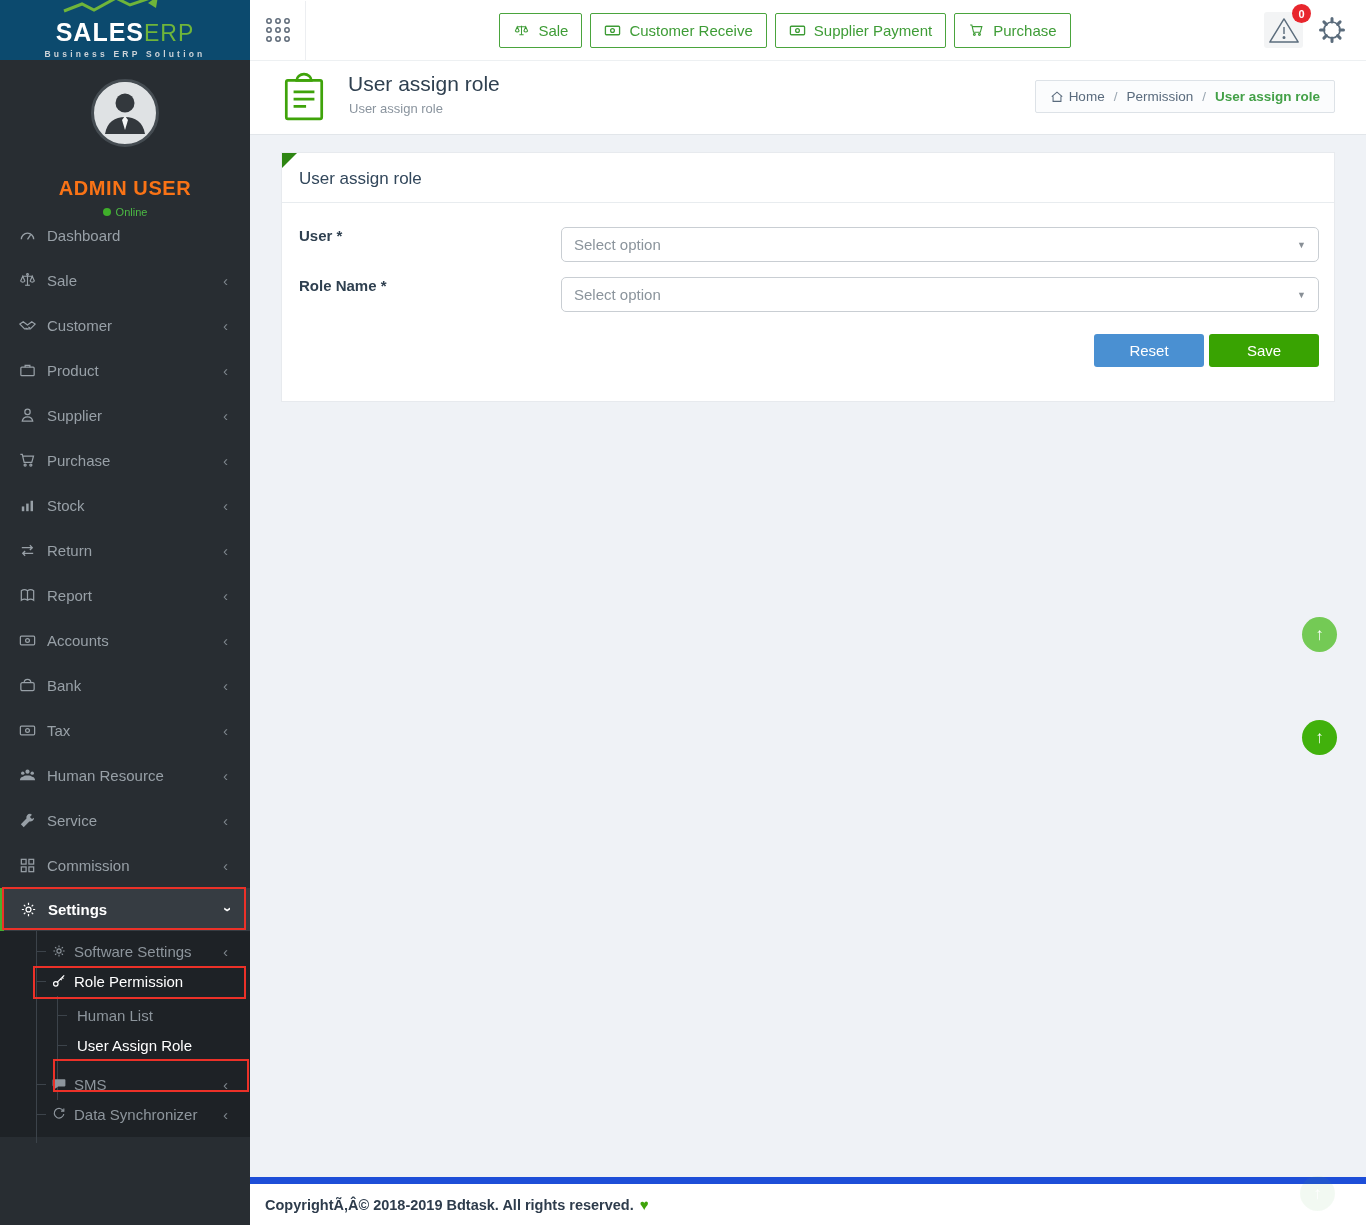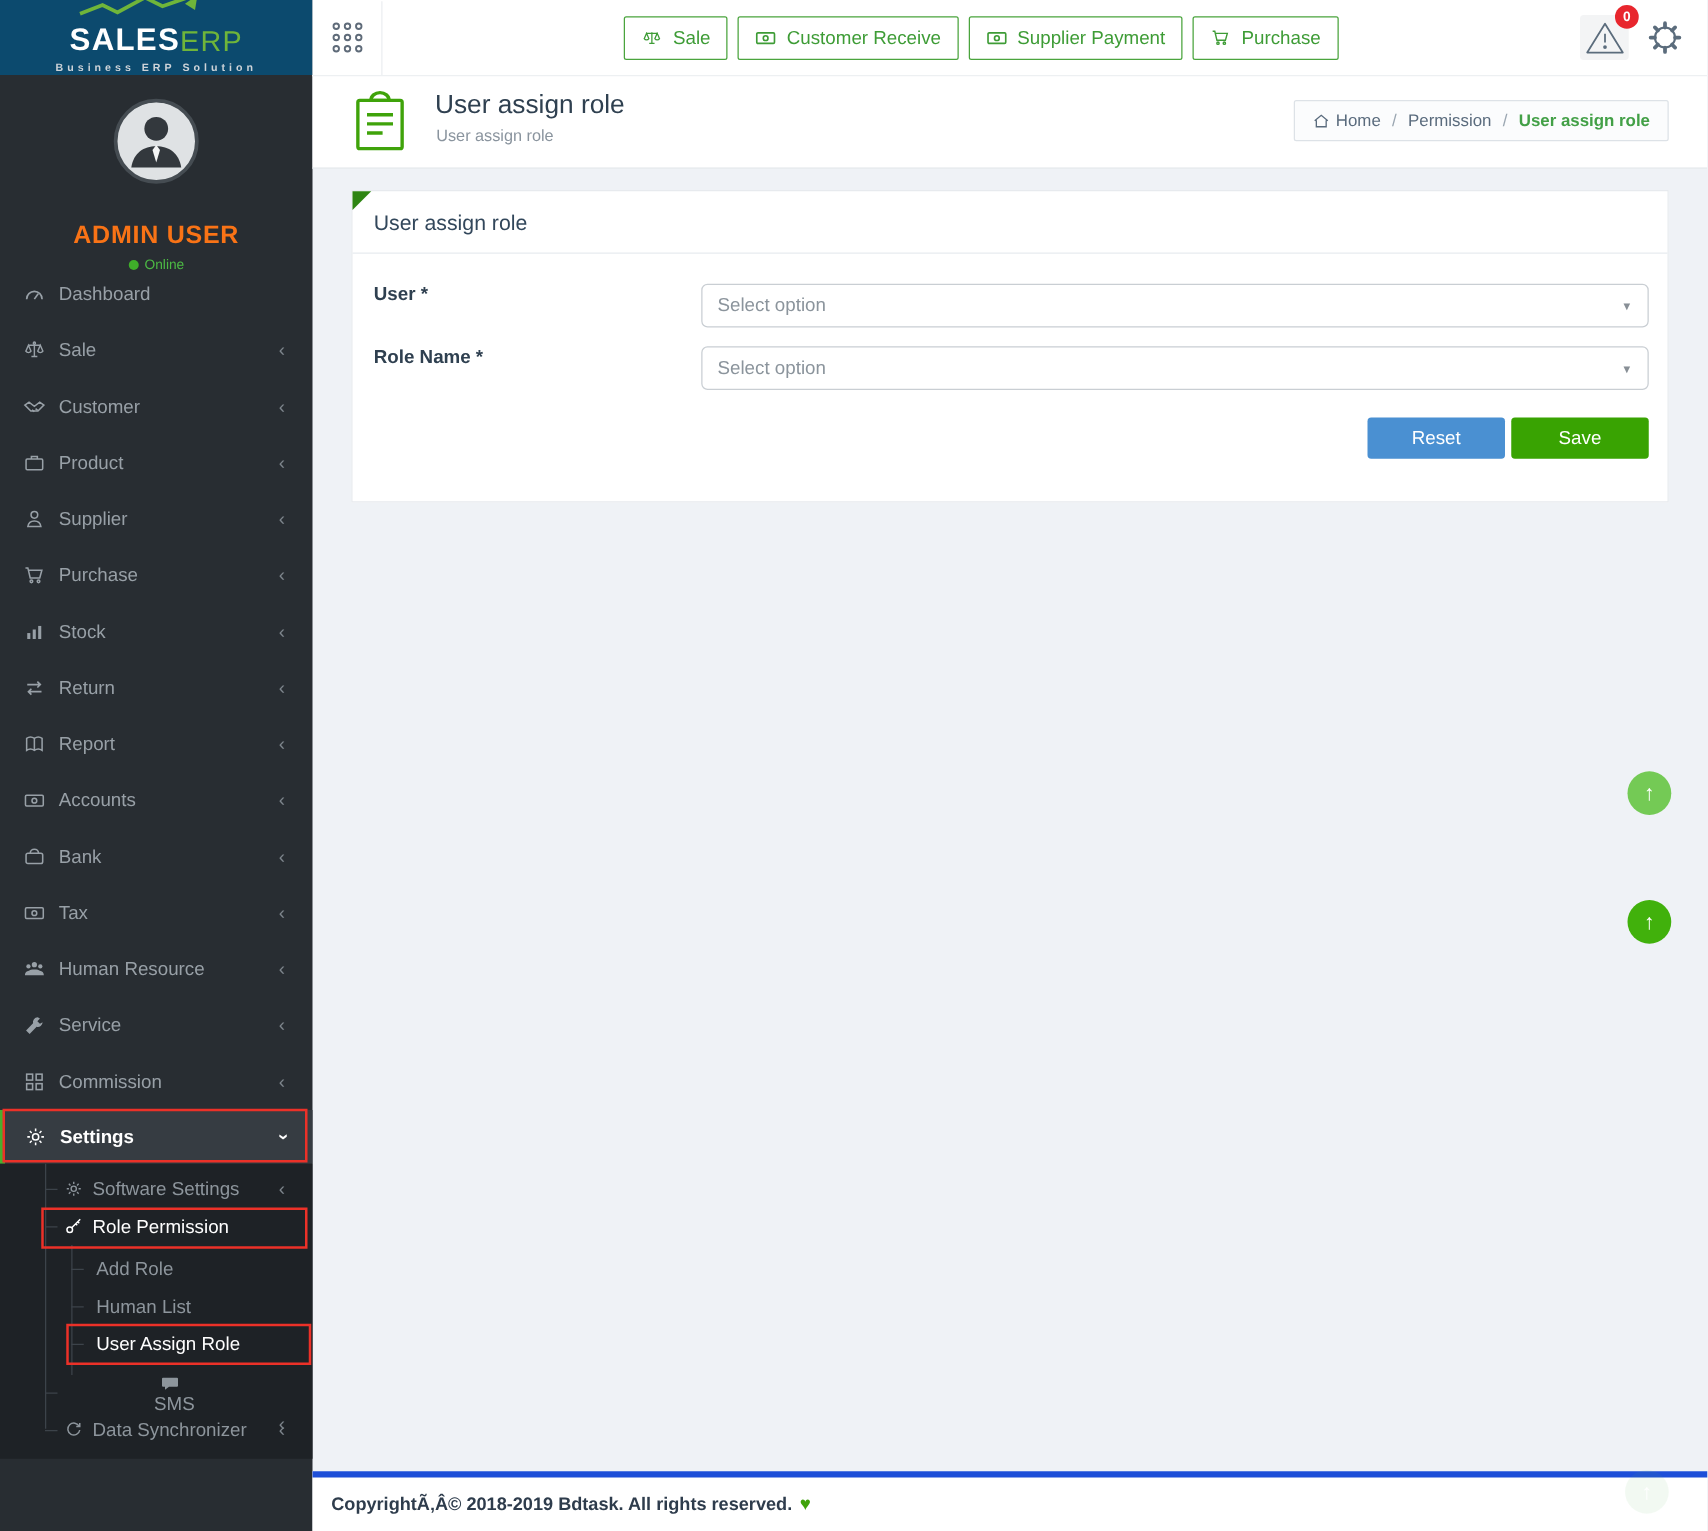--- a/index.html
+++ b/index.html
@@ -31,21 +31,21 @@
   .vline{position:absolute;width:1px;background:#3c434a;}
   .vl1{left:36px;top:0;height:212px;}
   .sub-item{position:relative;height:30px;display:flex;align-items:center;padding:0 22px 0 51px;font-size:15px;color:#8d959c;cursor:pointer;}
   .sub-item::before{content:"";position:absolute;left:36px;top:50%;width:10px;height:1px;background:#3c434a;}
   .sub-item svg{flex:0 0 16px;margin-right:7px;}
   .sub-item.active{color:#fff;}
   .sub2{position:relative;margin:4px 0 5px;}
   .vl2{left:57px;top:-4px;height:104px;}
   .sub2 .sub-item{padding-left:77px;}
   .sub2 .sub-item::before{left:57px;}
-  .sub-item.gap-top{margin-top:9px;flex-direction:column;}
+  .sub-item.gap-top{margin-top:9px;}
   
   .topbar{position:absolute;left:250px;top:0;right:0;height:60px;background:#fff;border-bottom:1px solid #edf0f2;display:flex;align-items:center;z-index:3;}
   .gridbtn{width:55px;display:flex;align-items:center;justify-content:center;cursor:pointer;}
   .tb-sep{width:1px;height:59px;background:#eceef1;}
   .quick{flex:1;display:flex;justify-content:center;gap:8px;}
   .qbtn{display:flex;align-items:center;gap:8px;border:1px solid #4aa43d;color:#3e9c36;background:#fff;font-size:15px;padding:0 13px;height:35px;border-radius:2px;cursor:pointer;font-family:inherit;}
   .right-icons{display:flex;align-items:center;gap:10px;padding-right:15px;}
   .warnbtn{position:relative;width:39px;height:36px;background:#f3f4f5;border-radius:3px;display:flex;align-items:center;justify-content:center;cursor:pointer;}
   .badge{position:absolute;top:-8px;right:-8px;width:19px;height:19px;border-radius:50%;background:#e8262d;color:#fff;font-size:11px;display:flex;align-items:center;justify-content:center;font-weight:700;}
   .gearbtn{width:38px;height:38px;display:flex;align-items:center;justify-content:center;cursor:pointer;}
@@ -67,21 +67,21 @@
   .card-body{padding:24px 15px 0 17px;}
   .frow{display:flex;margin-bottom:15px;}
   .flabel{width:262px;font-size:15px;font-weight:700;color:#2f4050;}
   .fselect{position:relative;flex:1;height:35px;border:1px solid #c9ced3;border-radius:5px;display:flex;align-items:center;padding:0 30px 0 12px;font-size:15px;color:#8b949c;background:#fff;cursor:pointer;box-sizing:border-box;}
   .fselect .caret{position:absolute;right:12px;top:50%;transform:translateY(-50%);font-size:9px;color:#888f96;}
   .btn-row{display:flex;justify-content:flex-end;gap:5px;margin-top:22px;}
   .btn{width:110px;height:33px;border:none;border-radius:3px;color:#fff;font-size:15px;cursor:pointer;font-family:inherit;}
   .btn-reset{background:#4a90d2;}
   .btn-save{background:#39a302;}
   
-  .footer{position:absolute;left:250px;top:1177px;right:0;height:48px;background:#fff;border-top:5px solid #1d4ed8;display:flex;align-items:center;padding-left:15px;box-sizing:border-box;font-size:14.5px;font-weight:700;color:#2e3c4c;z-index:2;}
+  .footer{position:absolute;left:250px;top:1177px;right:0;height:48px;background:#fff;border-top:7px solid #1d4ed8;display:flex;align-items:center;padding-left:15px;box-sizing:border-box;font-size:14.5px;font-weight:700;color:#2e3c4c;z-index:2;}
   .heart{color:#3fa30a;margin-left:6px;font-size:15px;}
   
   .scrolltop{position:absolute;width:35px;height:35px;border-radius:50%;display:flex;align-items:center;justify-content:center;color:#fff;font-size:17px;font-weight:700;cursor:pointer;z-index:5;}
   .st1{left:1302px;top:617px;background:#74ca55;}
   .st2{left:1302px;top:720px;background:#41b10c;}
   .st3{left:1300px;top:1176px;background:#5cb85c;opacity:.07;}
   .annot{position:absolute;border:2px solid #ec3128;z-index:9;pointer-events:none;box-sizing:border-box;}
   .an1{left:2px;top:887px;width:244px;height:43px;}
   .an2{left:33px;top:966px;width:213px;height:33px;}
   .an3{left:53px;top:1059px;width:196px;height:33px;}
@@ -268,23 +268,20 @@
       </div>
       <div class="sub-item active">
         <svg viewBox="0 0 20 20" width="16" height="16" fill="none" stroke="currentColor" stroke-width="1.5">
             <circle cx="6" cy="13.5" r="2.8"></circle>
             <path d="M8 11.5L16.5 3M13.5 5l2 2M11.5 7l2 2"></path>
           </svg>
         <span>Role Permission</span>
       </div>
       <div class="sub2">
         <div class="vline vl2"></div>
-        <div class="sub-item">
-          <span>Add Role</span>
-        </div>
         <div class="sub-item">
           <span>Human List</span>
         </div>
         <div class="sub-item active">
           <span>User Assign Role</span>
         </div>
       </div>
       <div class="sub-item gap-top">
         <svg viewBox="0 0 20 20" width="16" height="16" fill="currentColor">
             <path d="M3 4h14a1 1 0 0 1 1 1v7a1 1 0 0 1-1 1H9l-4 3v-3H3a1 1 0 0 1-1-1V5a1 1 0 0 1 1-1z"></path>

